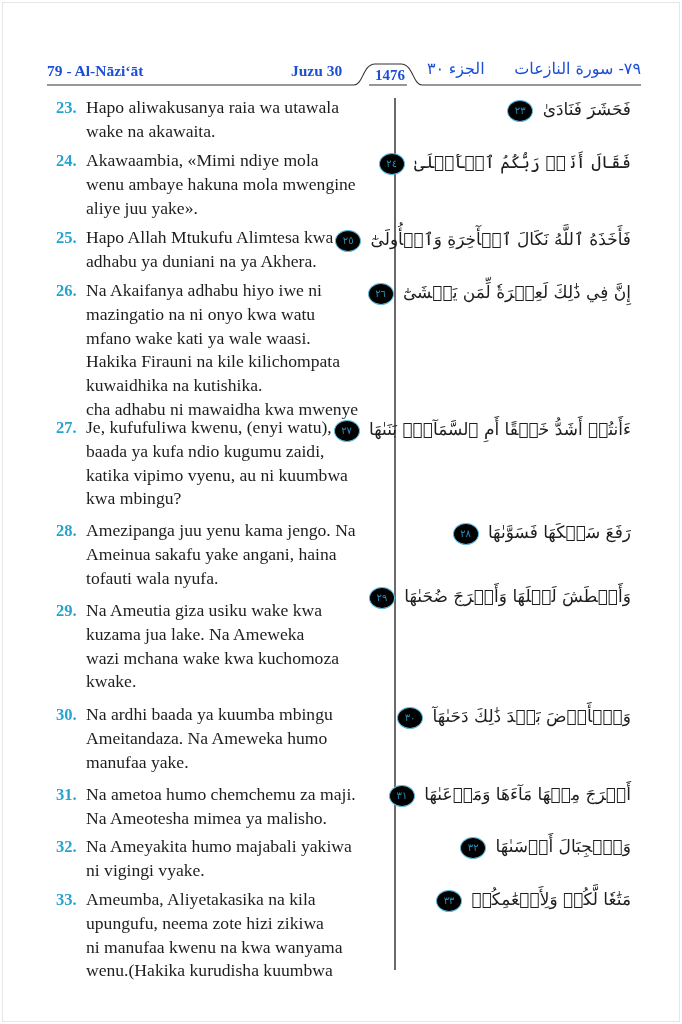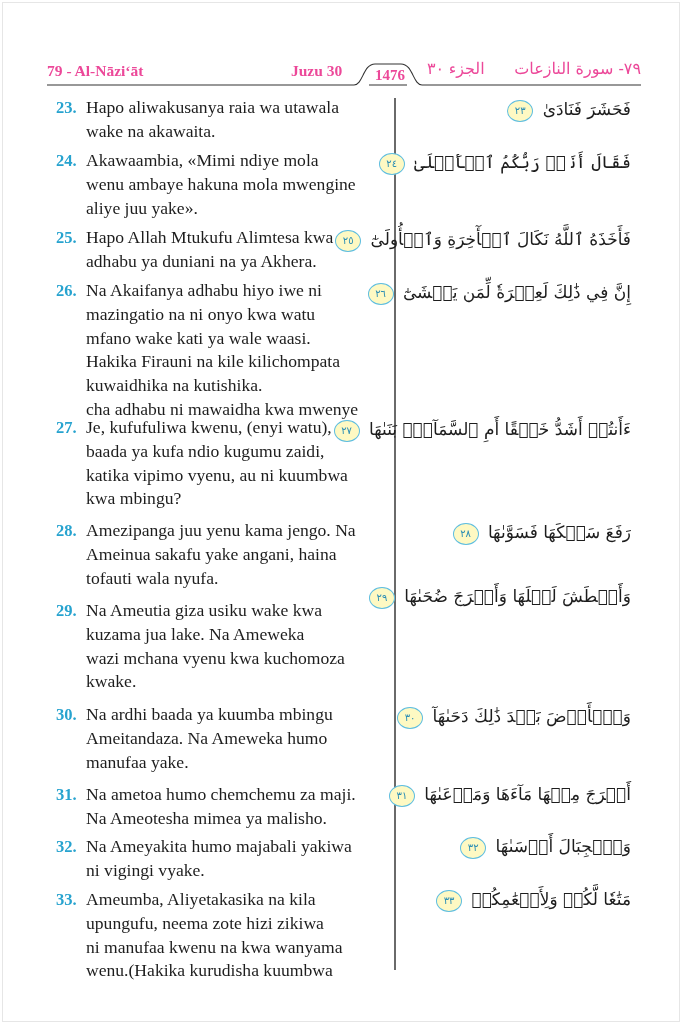--- a/index.html
+++ b/index.html
@@ -3,21 +3,21 @@
 <meta charset="utf-8">
 <style>
   html, body { margin: 0; padding: 0; background: #ffffff; }
   body { width: 682px; height: 1024px; position: relative; overflow: hidden; }
   .page {
     position: absolute; left: 2px; top: 2px; width: 676px; height: 1018px;
     border: 1px solid #e6e6e6; background: #fff;
   }
   .header {
     position: absolute; left: 44px; top: 51px; width: 594px; height: 28px;
-    font-family: "Liberation Serif", serif; font-weight: bold; font-size: 15.5px; color: #ec4899;
+    font-family: "Liberation Serif", serif; font-weight: bold; font-size: 15.5px; color: #1d4ed8;
   }
   .header .surah-latin { position: absolute; left: 0; top: 8px; }
   .header .juzu { position: absolute; left: 244px; top: 8px; }
   .header .juz-ar { position: absolute; left: 380px; top: 5px; direction: rtl; font-weight: normal; font-size: 16px; font-family: Liberation Sans, sans-serif; }
   .header .surah-ar { position: absolute; right: 0; top: 5px; direction: rtl; font-weight: normal; font-size: 16px; font-family: "DejaVu Serif", serif; }
   .header .page-num { position: absolute; left: 323px; top: 13px; width: 40px; text-align: center; font-size: 15px; }
   .header svg.rule { position: absolute; left: 0; top: 0; }
 
   .divider { position: absolute; left: 391px; top: 95px; width: 1.5px; height: 872px; background: #6a6a6a; }
 
@@ -29,21 +29,21 @@
   }
   .verse-tr .num { position: absolute; left: 0; top: 0; color: #27a3cf; font-weight: bold; font-size: 16.5px; }
   .verse-tr .line { display: block; white-space: nowrap; }
 
   .verse-ar {
     position: absolute; right: 48px; direction: rtl; white-space: nowrap;
     font-family: "DejaVu Serif", serif; font-size: 17px; color: #1d1d1d; line-height: 26px;
   }
   .medal {
     display: inline-block; width: 24px; height: 20px; vertical-align: middle;
-    border: 1.5px solid #5dbde0; border-radius: 50%; background: #fef9c3;
+    border: 1.5px solid #5dbde0; border-radius: 50%; background: #000000;
     color: #2a8db5; font-size: 10px; line-height: 19px; text-align: center; margin-right: 4px;
     font-family: "DejaVu Sans", sans-serif; direction: rtl;
   }
 </style>
 </head>
 <body>
 
 <div class="page">
 
   <div class="header">
@@ -96,21 +96,21 @@
       <div class="verse-tr" style="top: 423px;">
         <span class="num">28.</span>
         <span class="line">Amezipanga juu yenu kama jengo. Na</span>
         <span class="line">Ameinua sakafu yake angani, haina</span>
         <span class="line">tofauti wala nyufa.</span>
       </div>
       <div class="verse-tr" style="top: 503px;">
         <span class="num">29.</span>
         <span class="line">Na Ameutia giza usiku wake kwa</span>
         <span class="line">kuzama jua lake. Na Ameweka</span>
-        <span class="line">wazi mchana vyenu kwa kuchomoza</span>
+        <span class="line">wazi mchana wake kwa kuchomoza</span>
         <span class="line">kwake.</span>
       </div>
       <div class="verse-tr" style="top: 607px;">
         <span class="num">30.</span>
         <span class="line">Na ardhi baada ya kuumba mbingu</span>
         <span class="line">Ameitandaza. Na Ameweka humo</span>
         <span class="line">manufaa yake.</span>
       </div>
       <div class="verse-tr" style="top: 687px;">
         <span class="num">31.</span>

